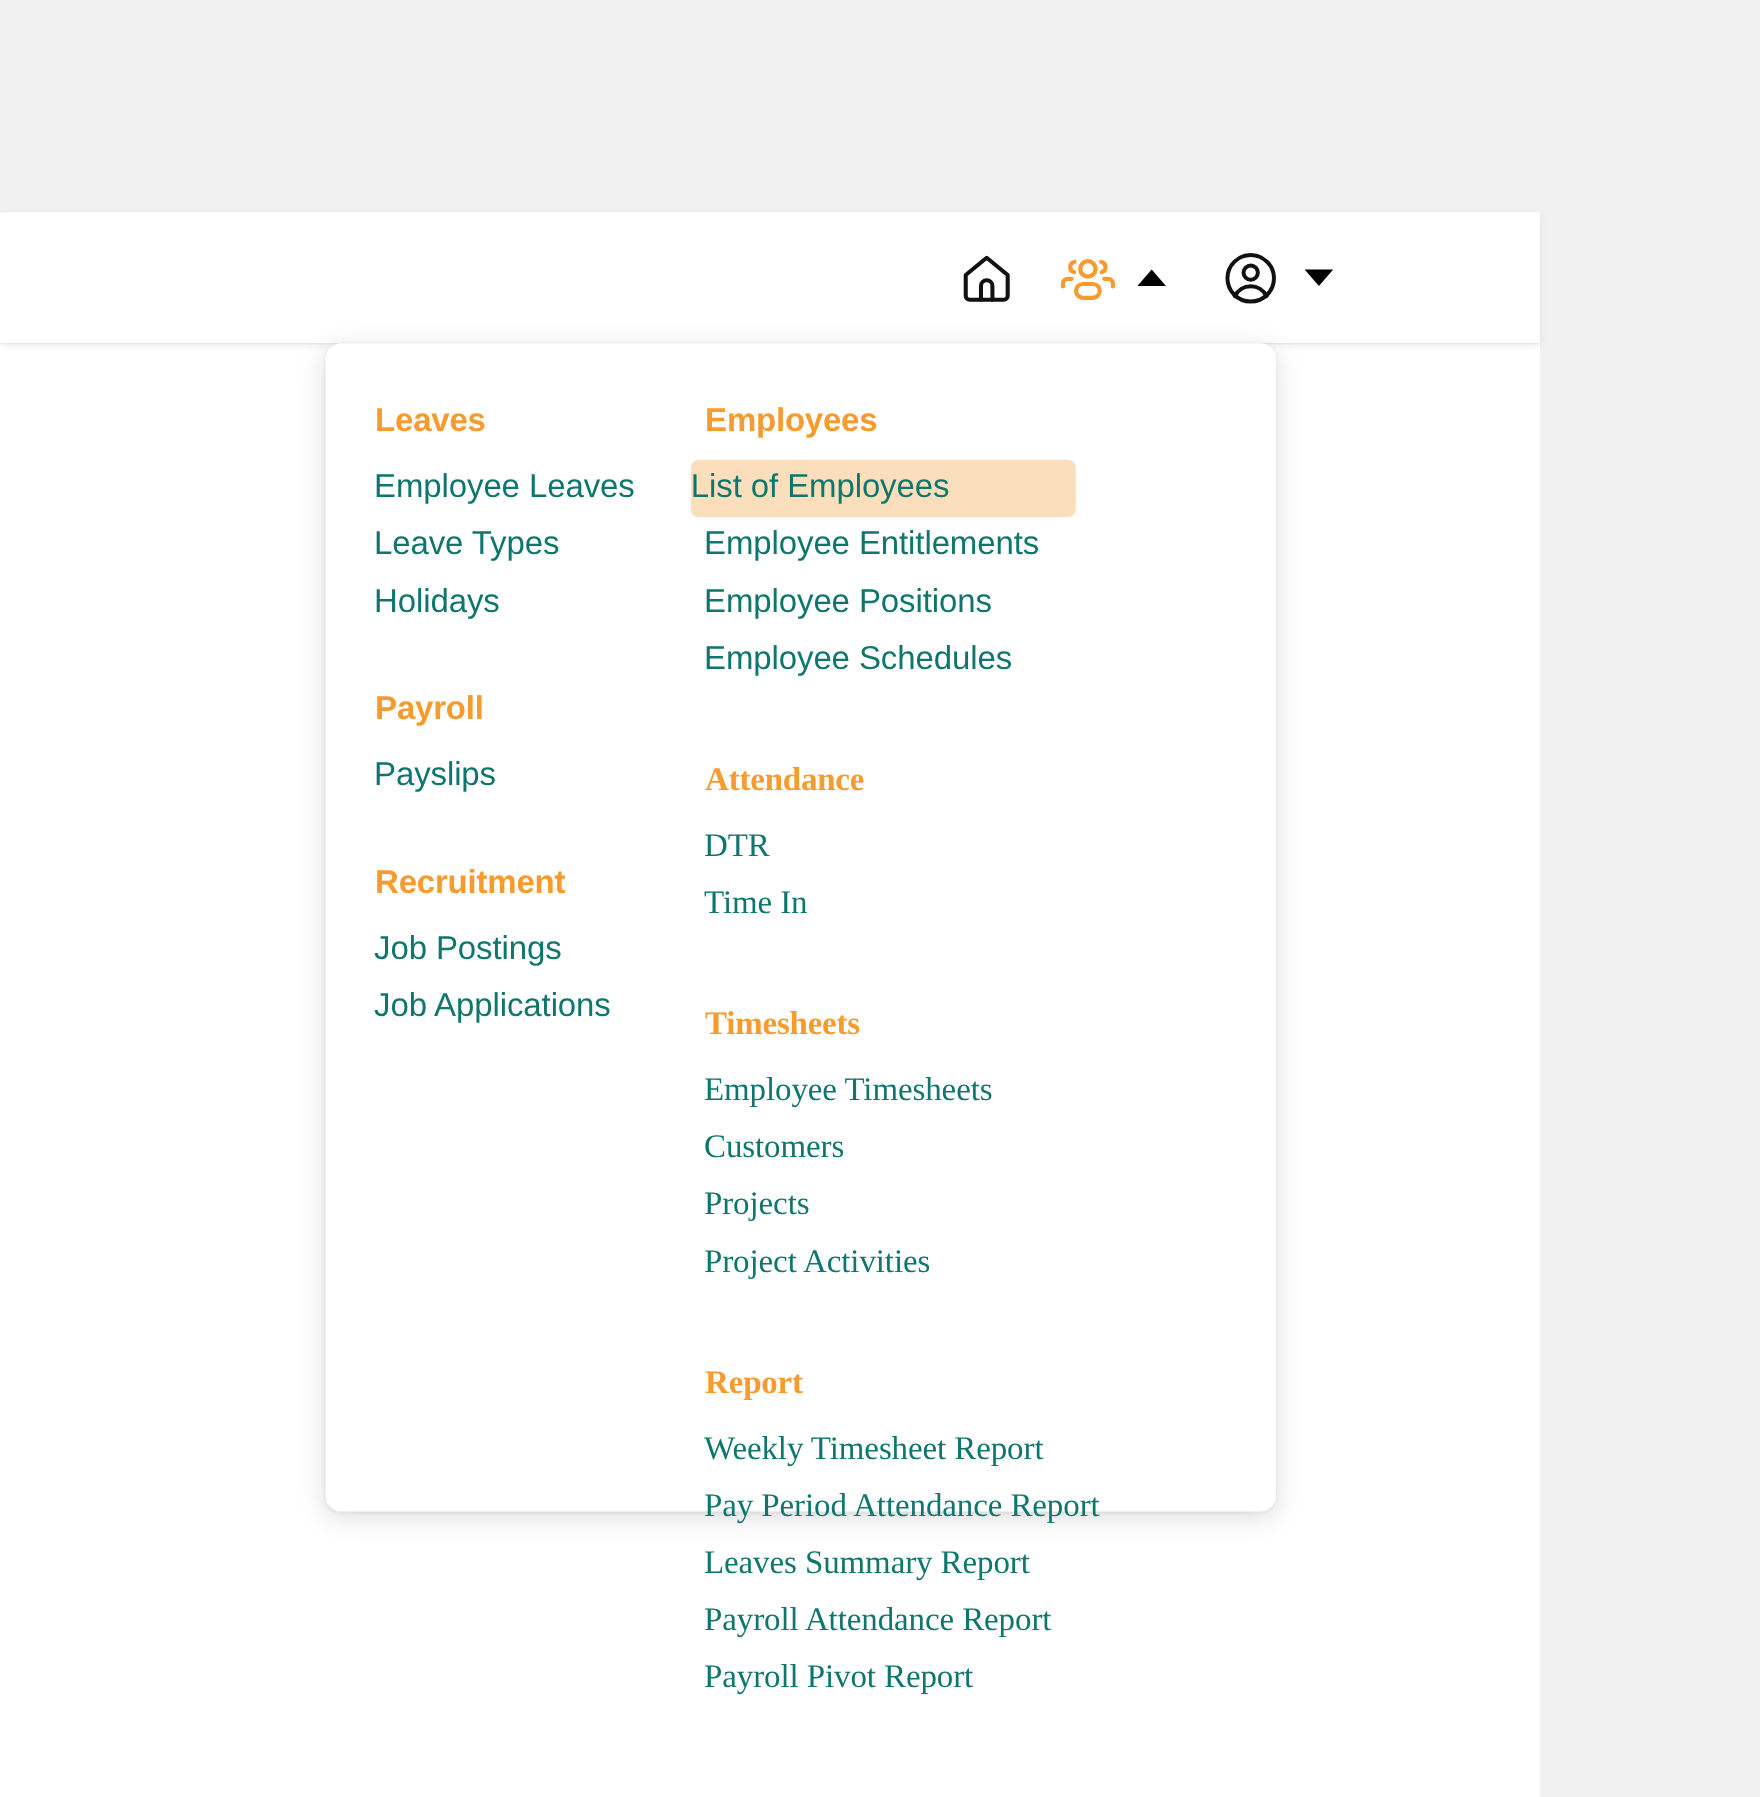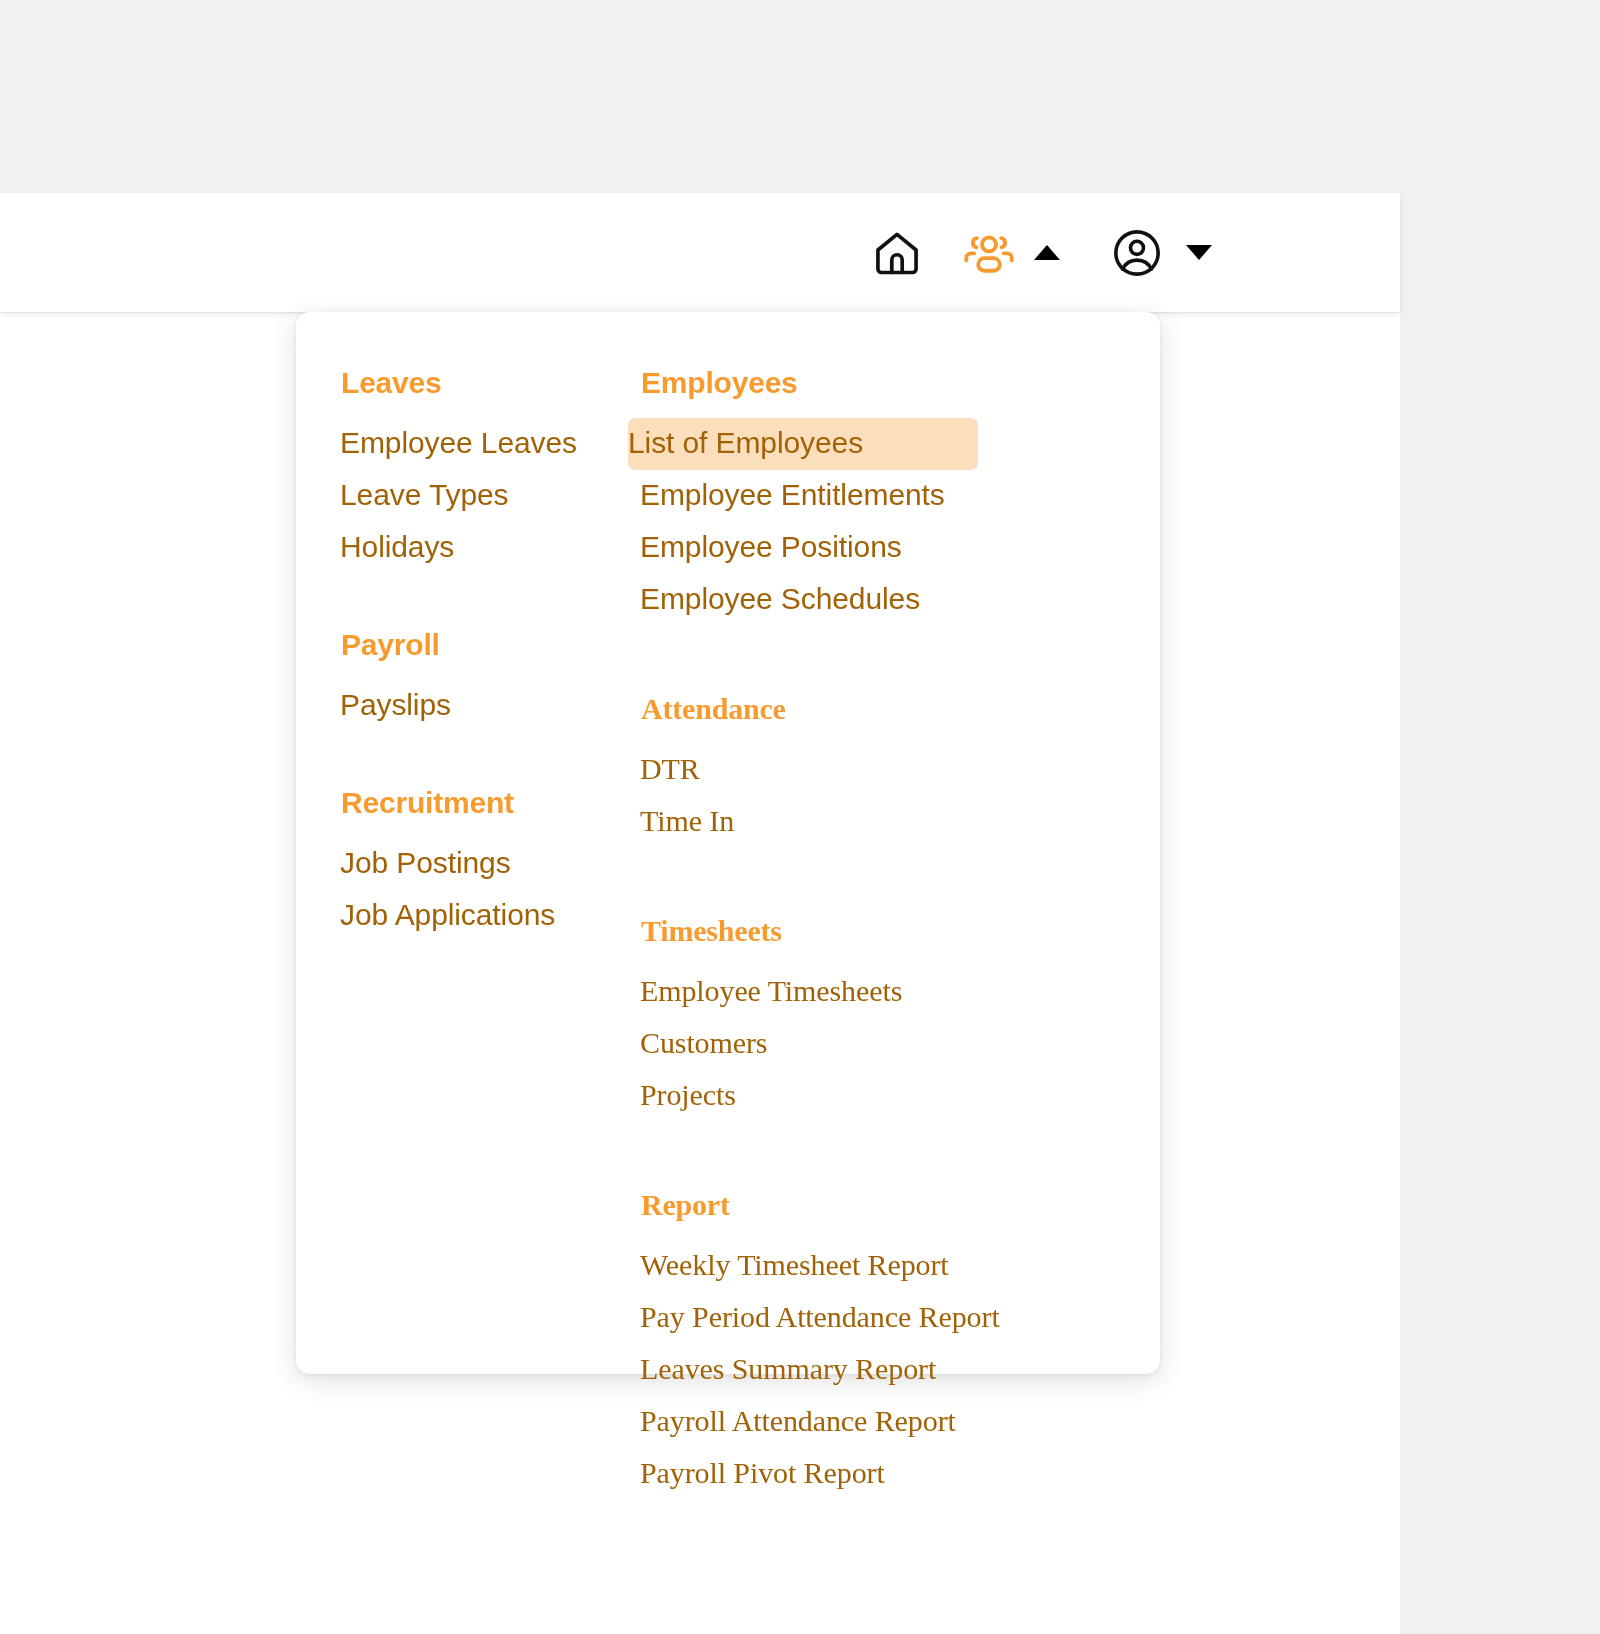--- a/index.html
+++ b/index.html
@@ -118,21 +118,21 @@
     letter-spacing: -0.2px;
     line-height: 1;
     margin-bottom: 20px;
     white-space: nowrap;
   }
 
   .group + .group { margin-top: 36px; }
 
   .menu-item {
     display: block;
-    color: #a16207;
+    color: #0f766e;
     font-size: 30px;
     font-weight: 400;
     line-height: 1;
     letter-spacing: -0.1px;
     white-space: nowrap;
     padding: 10px 14px 12px 0;
     margin-left: -1px;
     cursor: pointer;
     border-radius: 7px;
   }
@@ -228,20 +228,21 @@
         <div class="group-title">Attendance</div>
         <div class="menu-item">DTR</div>
         <div class="menu-item">Time In</div>
       </div>
 
       <div class="group">
         <div class="group-title">Timesheets</div>
         <div class="menu-item">Employee Timesheets</div>
         <div class="menu-item">Customers</div>
         <div class="menu-item">Projects</div>
+        <div class="menu-item">Project Activities</div>
       </div>
 
       <div class="group">
         <div class="group-title">Report</div>
         <div class="menu-item">Weekly Timesheet Report</div>
         <div class="menu-item">Pay Period Attendance Report</div>
         <div class="menu-item">Leaves Summary Report</div>
         <div class="menu-item">Payroll Attendance Report</div>
         <div class="menu-item">Payroll Pivot Report</div>
       </div>

